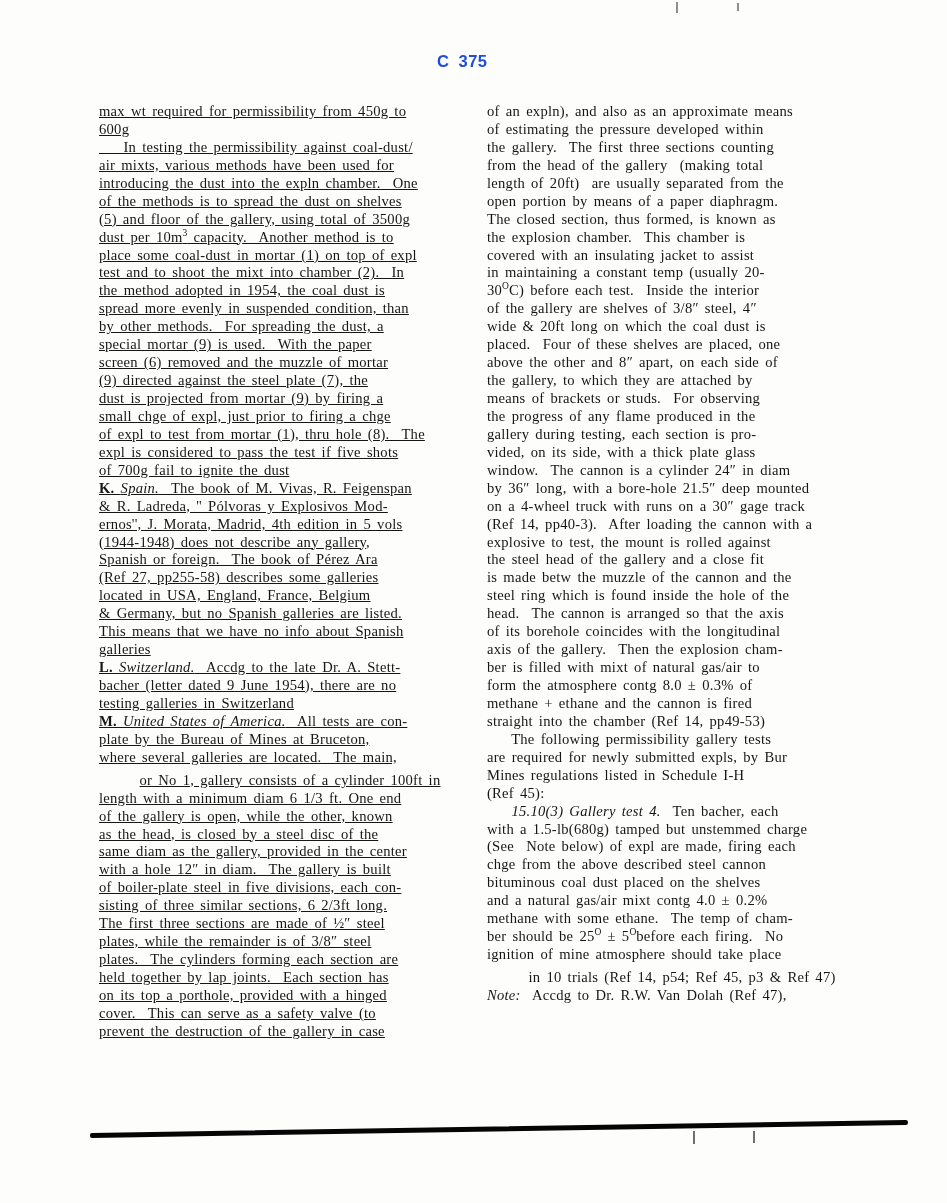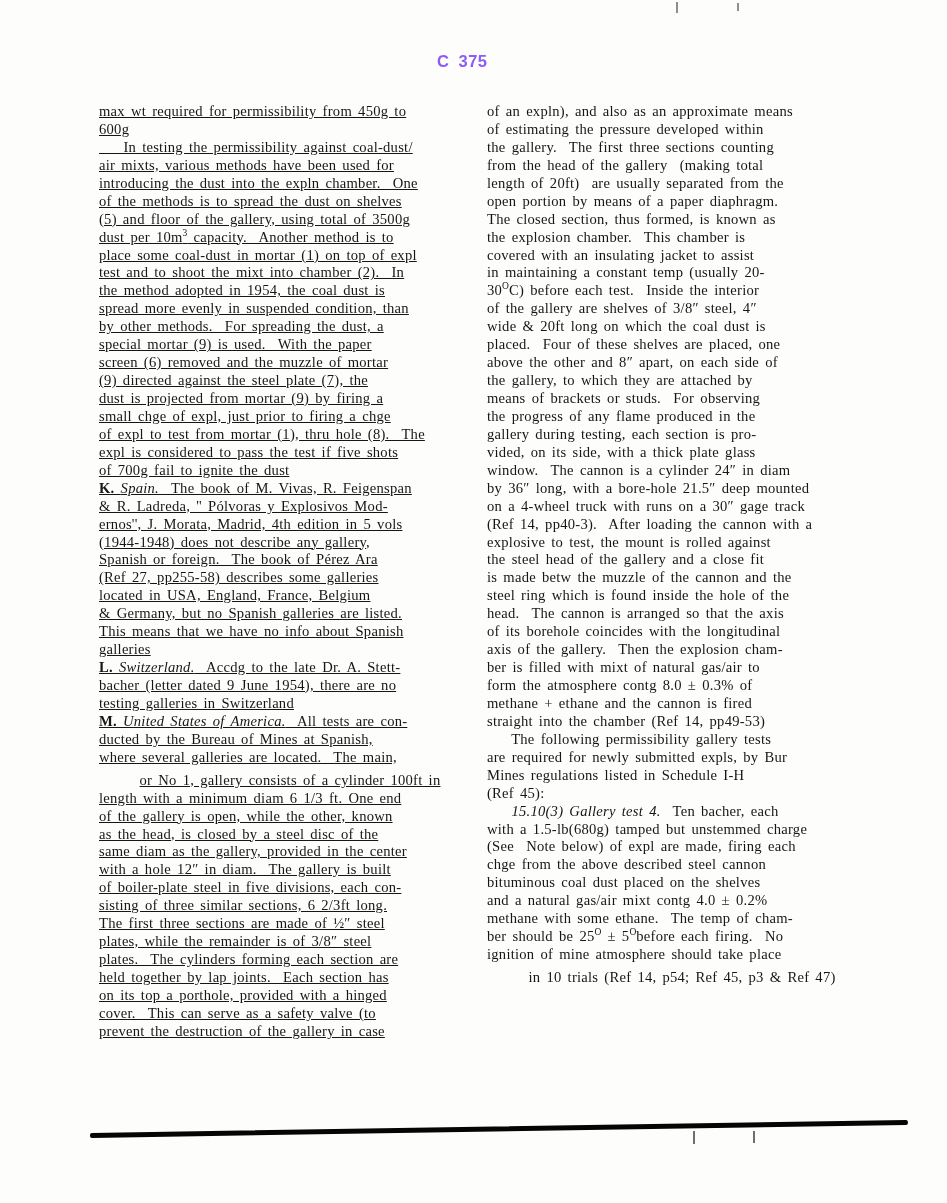--- a/index.html
+++ b/index.html
@@ -13,21 +13,21 @@
   }
   .page { position: absolute; inset: 0; }
   .header {
     position: absolute;
     left: 437px; top: 52px;
     font-family: "Liberation Sans", sans-serif;
     font-weight: bold;
     font-size: 16.5px;
     letter-spacing: 0.5px;
     word-spacing: 4px;
-    color: #8b5cf6;
+    color: #1d4ed8;
   }
   .col {
     position: absolute;
     top: 103px;
     font-size: 14.6px;
     letter-spacing: 0.25px;
     word-spacing: 2.2px;
   }
   .col-left  { left: 99px;  width: 382px; text-decoration: underline; }
   .col-right { left: 487px; width: 390px; }
@@ -102,21 +102,21 @@
       <div class="line"><span>Spanish or foreign.  The book of Pérez Ara</span></div>
       <div class="line"><span>(Ref 27, pp255-58) describes some galleries</span></div>
       <div class="line"><span>located in USA, England, France, Belgium</span></div>
       <div class="line"><span>&amp; Germany, but no Spanish galleries are listed.</span></div>
       <div class="line"><span>This means that we have no info about Spanish</span></div>
       <div class="line"><span>galleries</span></div>
       <div class="line"><b>L. </b><i>Switzerland.</i><span>  Accdg to the late Dr. A. Stett-</span></div>
       <div class="line"><span>bacher (letter dated 9 June 1954), there are no</span></div>
       <div class="line"><span>testing galleries in Switzerland</span></div>
       <div class="line"><b>M. </b><i>United States of America.</i><span>  All tests are con-</span></div>
-      <div class="line"><span>ducted by the Bureau of Mines at Spanish,</span></div>
+      <div class="line"><span>plate by the Bureau of Mines at Bruceton,</span></div>
       <div class="line"><span>where several galleries are located.  The main,</span></div>
       <div class="line gap"><span>or No 1, gallery consists of a cylinder 100ft in</span></div>
       <div class="line"><span>length with a minimum diam 6 1/3 ft. One end</span></div>
       <div class="line"><span>of the gallery is open, while the other, known</span></div>
       <div class="line"><span>as the head, is closed by a steel disc of the</span></div>
       <div class="line"><span>same diam as the gallery, provided in the center</span></div>
       <div class="line"><span>with a hole 12″ in diam.  The gallery is built</span></div>
       <div class="line"><span>of boiler-plate steel in five divisions, each con-</span></div>
       <div class="line"><span>sisting of three similar sections, 6 2/3ft long.</span></div>
       <div class="line"><span>The first three sections are made of ½″ steel</span></div>
@@ -170,18 +170,19 @@
       <div class="line"><span>    </span><i>15.10(3) Gallery test 4.</i><span>  Ten bacher, each</span></div>
       <div class="line"><span>with a 1.5-lb(680g) tamped but unstemmed charge</span></div>
       <div class="line"><span>(See  Note below) of expl are made, firing each</span></div>
       <div class="line"><span>chge from the above described steel cannon</span></div>
       <div class="line"><span>bituminous coal dust placed on the shelves</span></div>
       <div class="line"><span>and a natural gas/air mixt contg 4.0 ± 0.2%</span></div>
       <div class="line"><span>methane with some ethane.  The temp of cham-</span></div>
       <div class="line"><span>ber should be 25</span><sup>O</sup><span> ± 5</span><sup>O</sup><span>before each firing.  No</span></div>
       <div class="line"><span>ignition of mine atmosphere should take place</span></div>
       <div class="line gap"><span>in 10 trials (Ref 14, p54; Ref 45, p3 &amp; Ref 47)</span></div>
+      <div class="line"><i>Note:</i><span>  Accdg to Dr. R.W. Van Dolah (Ref 47),</span></div>
     </div>
 
   <div class="bottom-line"></div>
   <div class="tick tick-bottom-1"></div>
   <div class="tick tick-bottom-2"></div>
 </div>
 
 </body></html>

